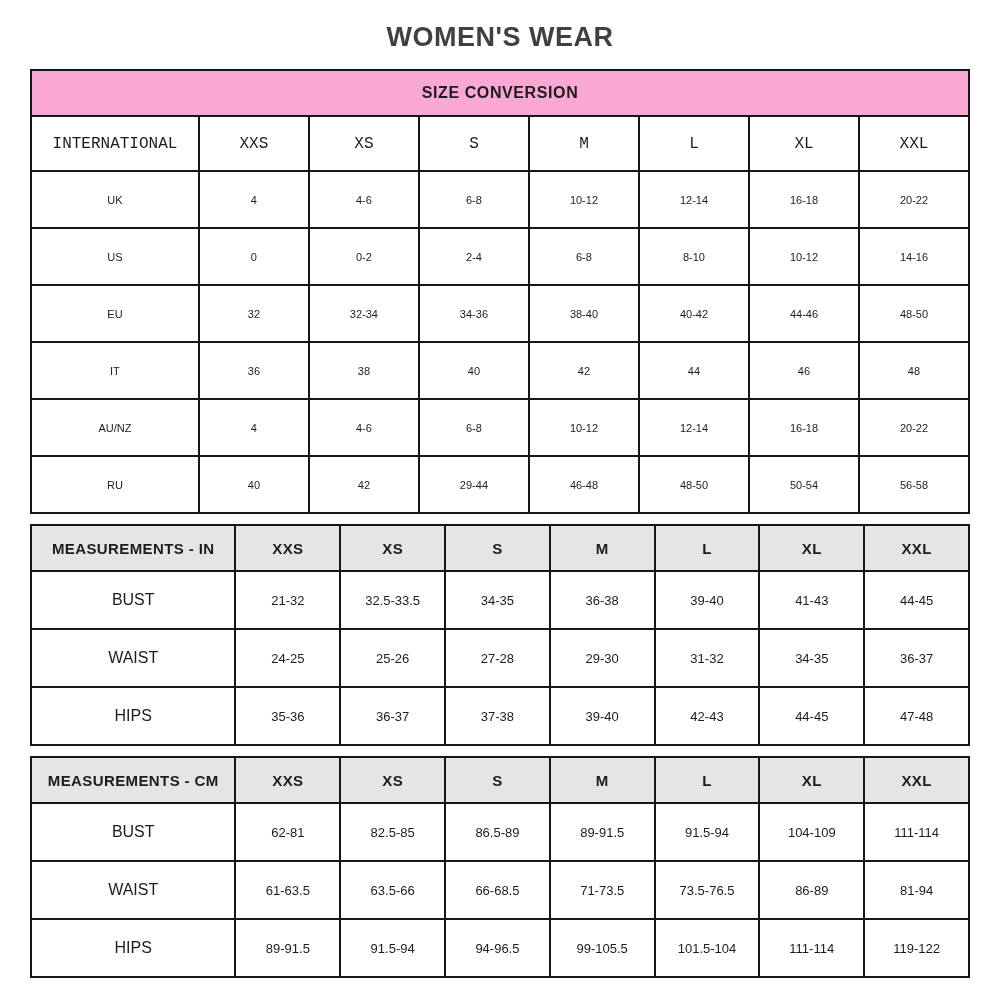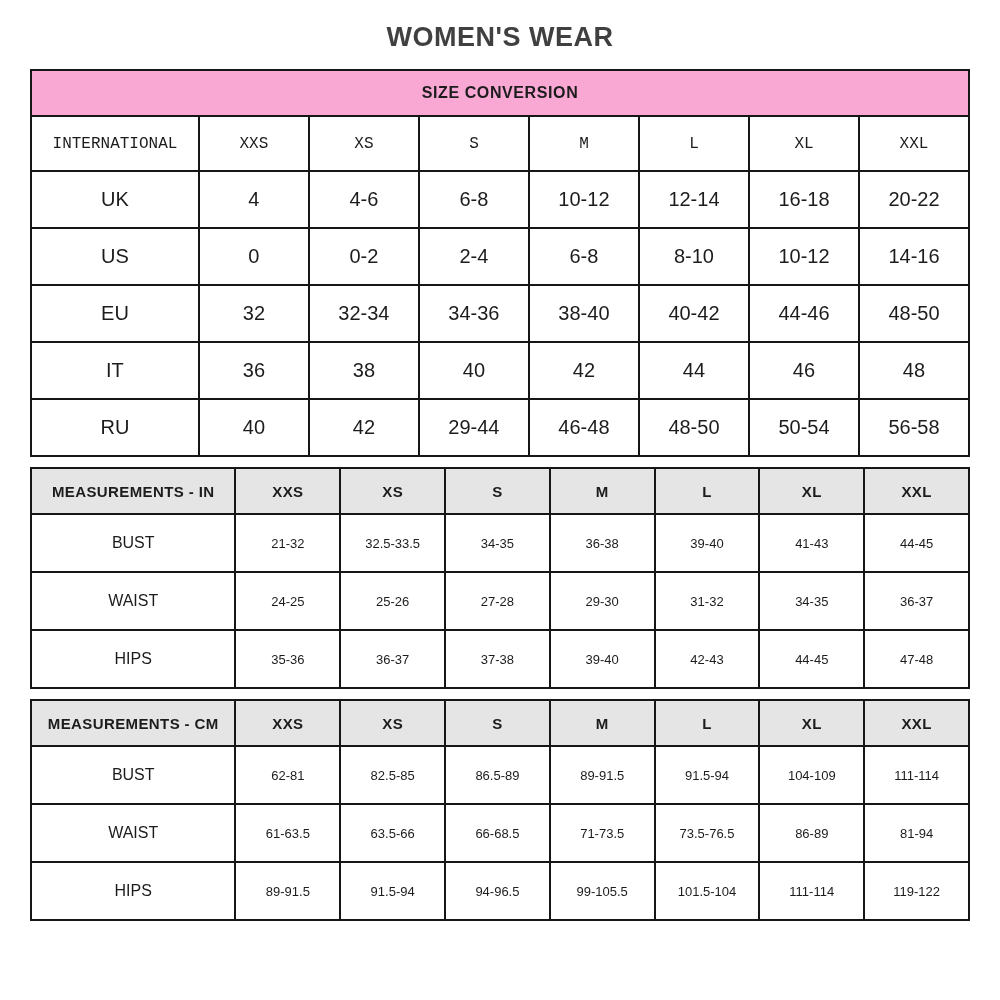--- a/index.html
+++ b/index.html
@@ -51,21 +51,21 @@
   .size-table .head-row th {
     background: #ffffff;
     font-weight: 400;
     font-size: 16px;
     height: 55px;
     font-family: Liberation Mono, monospace;
   }
   .size-table .data-row th,
   .size-table .data-row td {
     height: 57px;
-    font-size: 20px;
+    font-size: 11px;
     font-weight: 400;
   }
   
   .measure-table .head-row th {
     background: #e5e5e5;
     font-weight: 700;
     font-size: 15px;
     letter-spacing: 0.4px;
     height: 46px;
   }
@@ -145,20 +145,30 @@
         </tr>
         <tr class="data-row">
           <th class="row-label">IT</th>
           <td class="value-cell">36</td>
           <td class="value-cell">38</td>
           <td class="value-cell">40</td>
           <td class="value-cell">42</td>
           <td class="value-cell">44</td>
           <td class="value-cell">46</td>
           <td class="value-cell">48</td>
+        </tr>
+        <tr class="data-row">
+          <th class="row-label">AU/NZ</th>
+          <td class="value-cell">4</td>
+          <td class="value-cell">4-6</td>
+          <td class="value-cell">6-8</td>
+          <td class="value-cell">10-12</td>
+          <td class="value-cell">12-14</td>
+          <td class="value-cell">16-18</td>
+          <td class="value-cell">20-22</td>
         </tr>
         <tr class="data-row">
           <th class="row-label">RU</th>
           <td class="value-cell">40</td>
           <td class="value-cell">42</td>
           <td class="value-cell">29-44</td>
           <td class="value-cell">46-48</td>
           <td class="value-cell">48-50</td>
           <td class="value-cell">50-54</td>
           <td class="value-cell">56-58</td>

